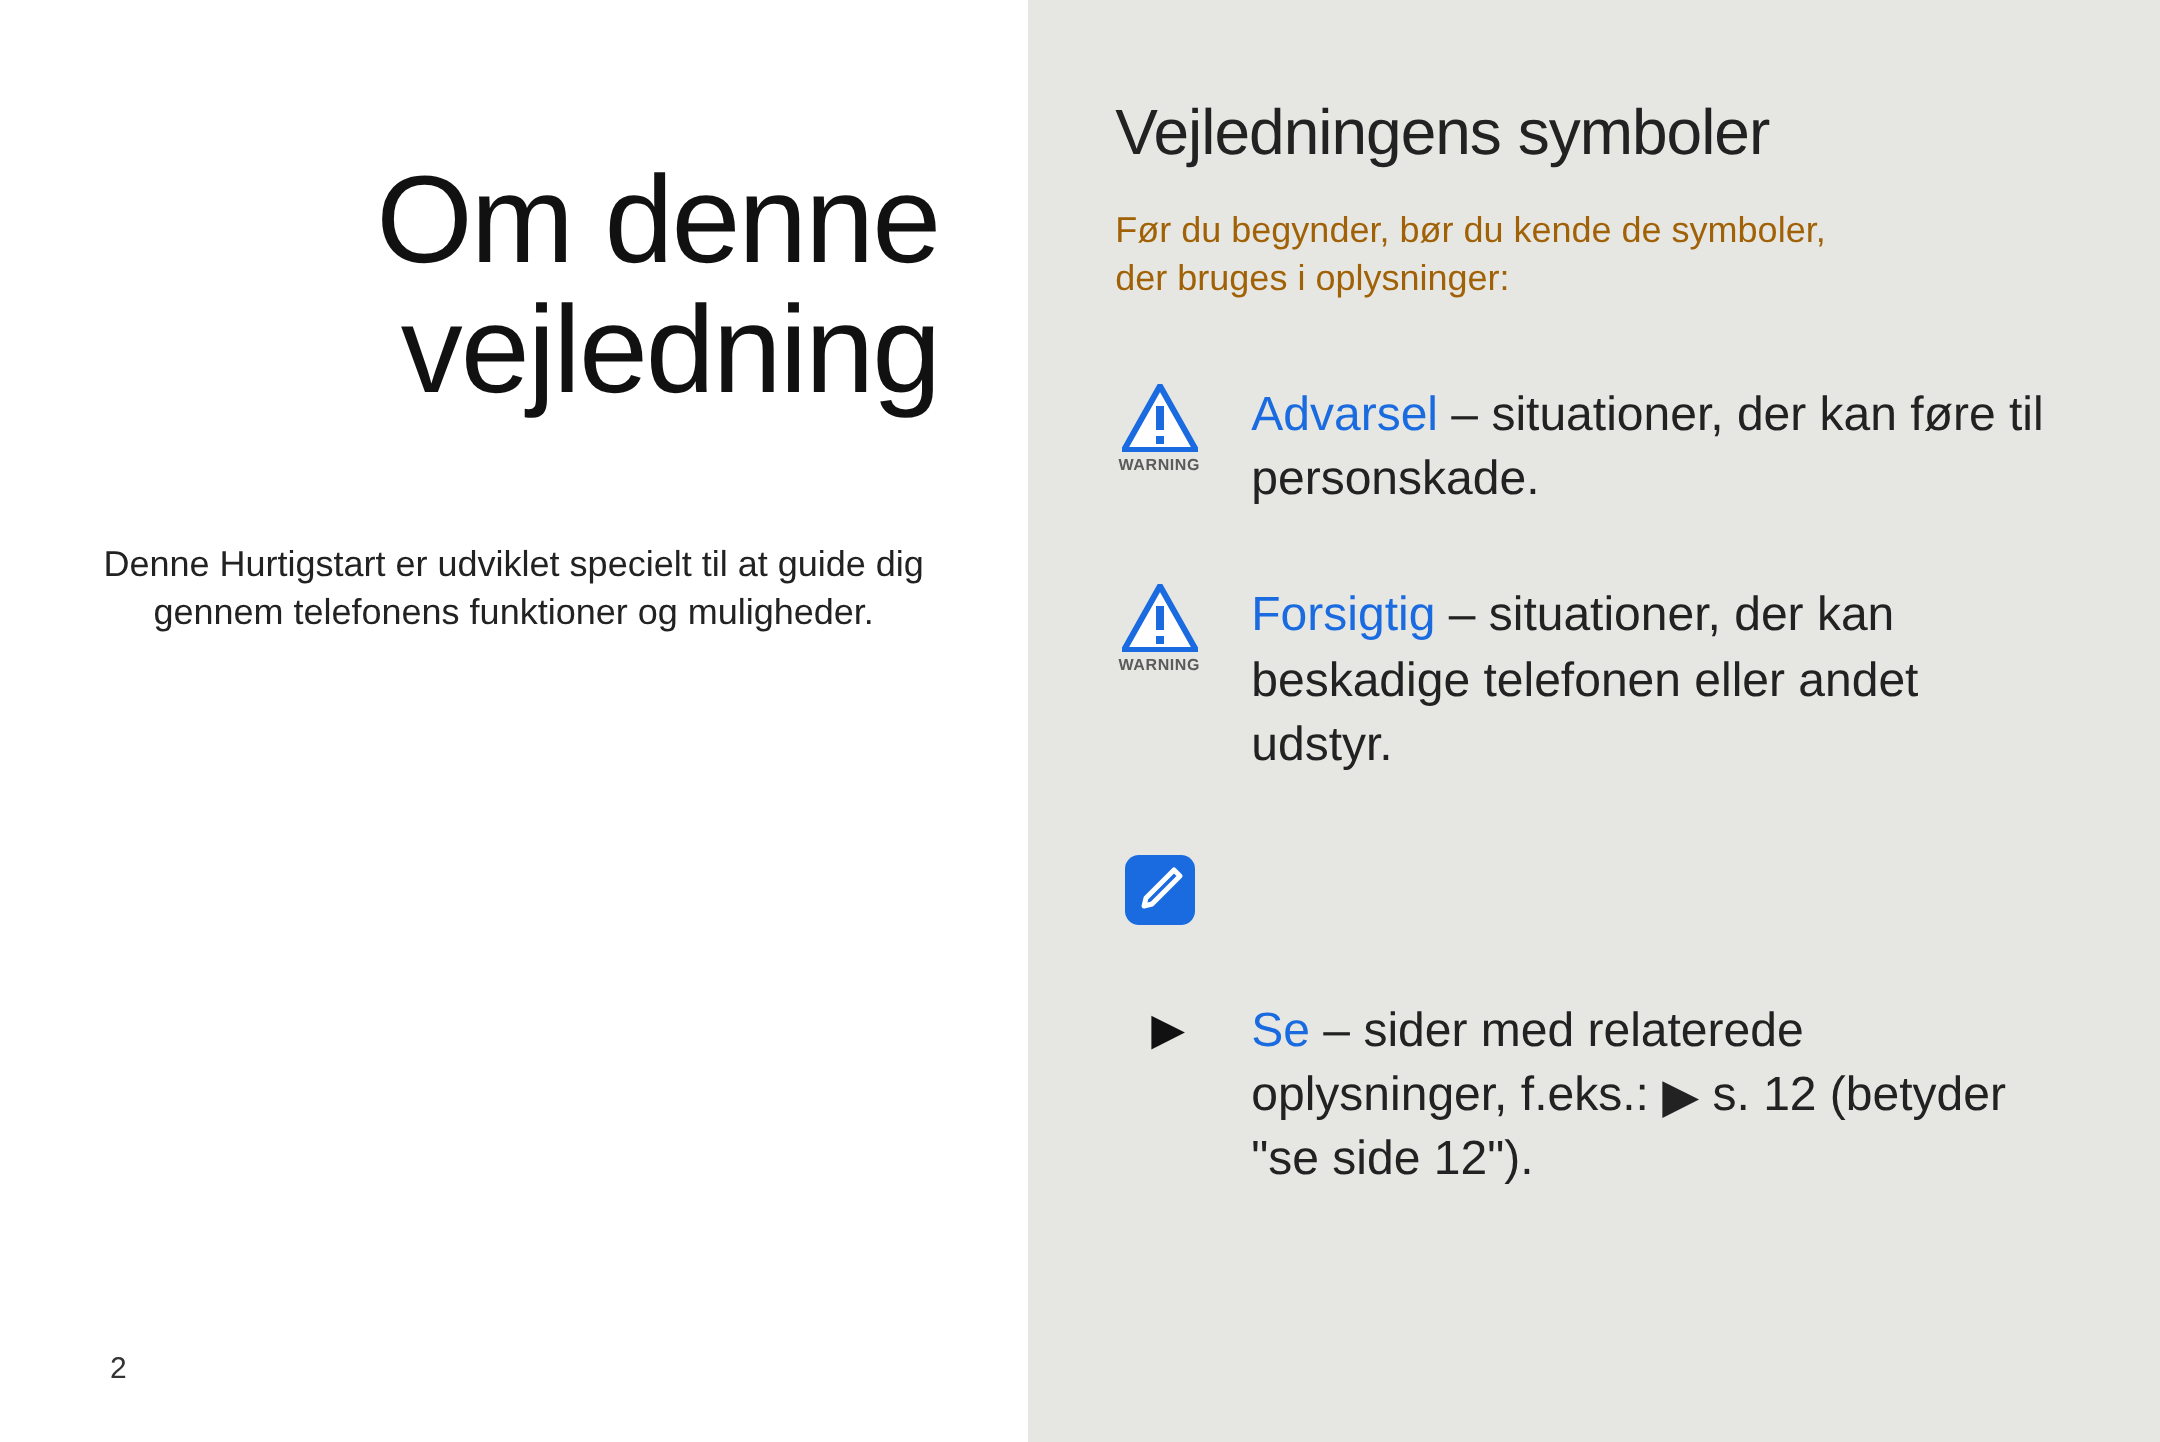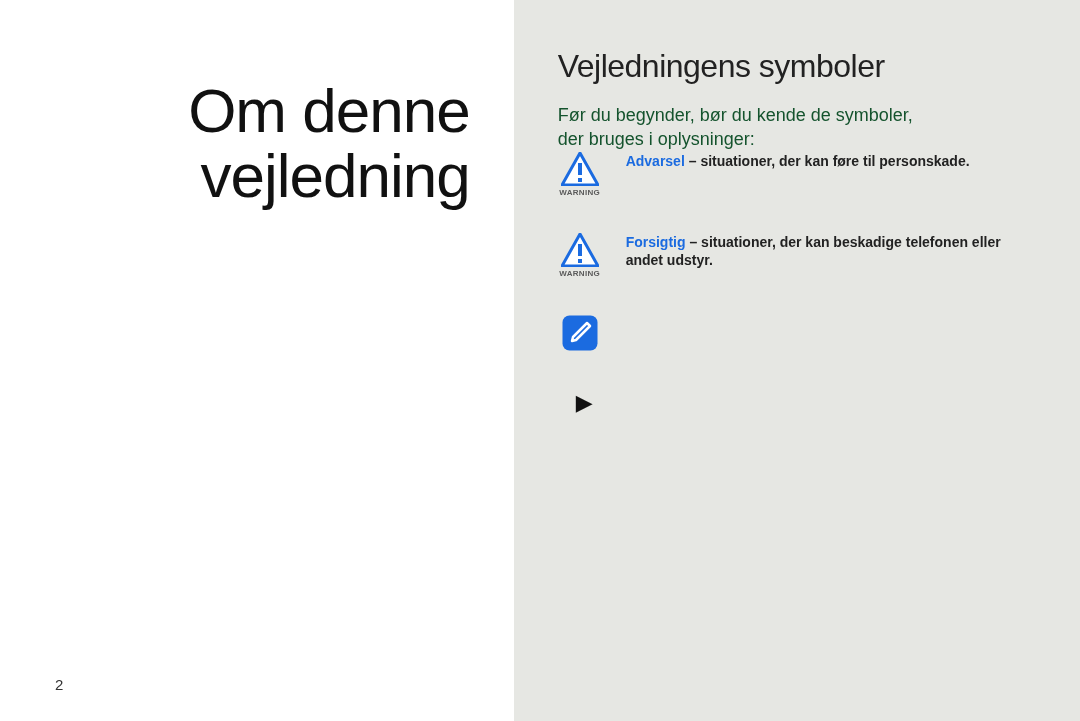--- a/index.html
+++ b/index.html
@@ -6,40 +6,44 @@
     html, body { width: 1080px; height: 721px; font-family: Arial, Helvetica, sans-serif; background: #fff; }
     .spread { display: flex; width: 100%; height: 100%; }
     .page { position: relative; padding: 48px 44px 24px 44px; }
     .page.left { width: 540px; background: #ffffff; border-radius: 16px; }
     .page.right { width: 596px; background: #e6e7e3; }
     .left h1 { font-size: 62px; font-weight: 300; color: #111; text-align: right; line-height: 1.05; letter-spacing: -1px; margin-top: 30px; }
     .left .intro { margin-top: 62px; text-align: center; font-size: 18px; color: #222; line-height: 1.35; }
     .pnum { position: absolute; bottom: 28px; font-size: 15px; color: #333; }
     .pnum.l { left: 55px; }
     .right h2 { font-size: 32px; font-weight: 400; color: #222; margin-bottom: 18px; letter-spacing: -0.5px; }
-    .right .lead { font-size: 18px; color: #14532d; line-height: 1.35; }
+    .right .lead { font-size: 18px; color: #a16207; line-height: 1.35; margin-bottom: 40px; }
     .sym-row { display: flex; align-items: flex-start; margin-bottom: 36px; }
     .sym-icon { width: 44px; flex: 0 0 44px; display: flex; flex-direction: column; align-items: center; margin-right: 24px; text-align: right; }
-    .sym-text { font-size: 14px; color: #222; line-height: 1.35; font-weight: bold; }
+    .sym-text { font-size: 24px; color: #222; line-height: 1.35; }
     .sym-text .term { color: #1b6be0; }
     .icon-box svg { display: block; }
     .icon-cap { font-size: 8px; font-weight: bold; letter-spacing: 0.3px; color: #5b5b5b; margin-top: 2px; }
     .tri-arrow { font-size: 22px; color: #111; margin-left: 9px; margin-top: 2px; }
     .inline-arrow { display:inline-block; transform: translateY(1px); }
   </style>
 </head>
 <body>
 
 <div class="spread">
 
   <div class="page left">
     <h1>
       <span>Om denne</span><br>
       <span>vejledning</span>
     </h1>
+    <p class="intro">
+      <span>Denne Hurtigstart er udviklet specielt til at guide dig</span><br>
+      <span>gennem telefonens funktioner og muligheder.</span>
+    </p>
     <div class="pnum l">2</div>
   </div>
 
   <div class="page right">
     <h2>Vejledningens symboler</h2>
     <p class="lead">
       <span>Før du begynder, bør du kende de symboler,</span><br>
       <span>der bruges i oplysninger:</span>
     </p>
 
@@ -83,16 +87,19 @@
             <path d="M26 9 L29 12 L15 26 L11 27 L12 23 Z" fill="none" stroke="#ffffff" stroke-width="2.5" stroke-linejoin="round" stroke-linecap="round"></path>
           </svg>
         </span>
       </div>
     </div>
 
     <div class="sym-row">
       <div class="sym-icon">
         <span class="tri-arrow">▶</span>
       </div>
+      <div class="sym-text">
+        <span class="term">Se</span><span> – </span><span>sider med relaterede oplysninger, f.eks.: </span><span class="inline-arrow">▶</span><span> s. 12 (betyder "se side 12").</span>
+      </div>
     </div>
 
   </div>
 </div>
 
 </body></html>

